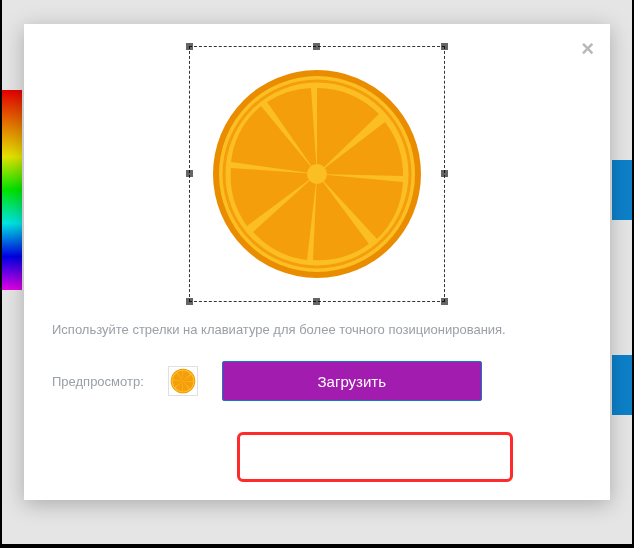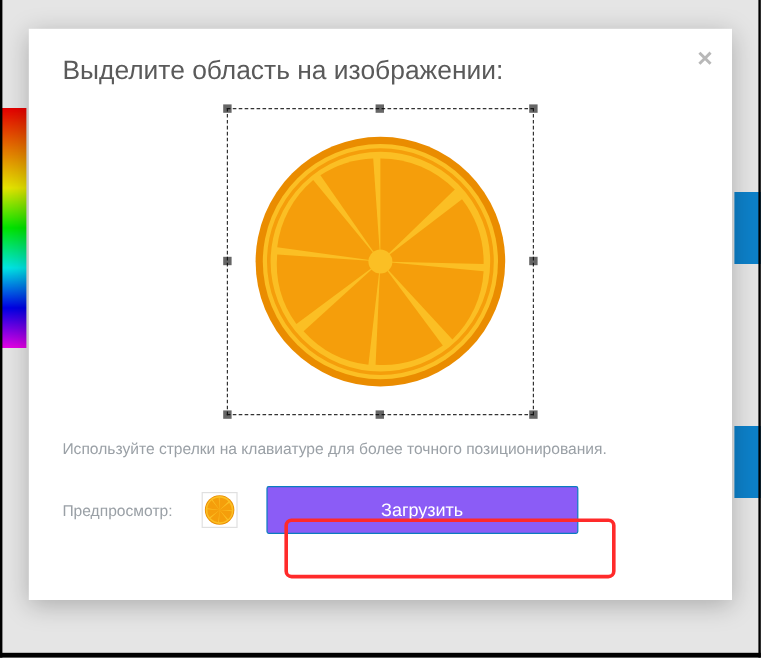--- a/index.html
+++ b/index.html
@@ -108,21 +108,21 @@
   border: 1px solid #e0e0e0;
   display: flex;
   align-items: center;
   justify-content: center;
   background: #fff;
 }
 .preview-thumb svg { width: 26px; height: 26px; }
 .upload-btn {
   flex: 0 0 260px;
   height: 40px;
-  background: #8b5cf6;
+  background: #a21caf;
   color: #fff;
   border: 1px solid #0a7cbf;
   border-radius: 2px;
   font-size: 15px;
   cursor: pointer;
 }
 .highlight-ring {
   position: absolute;
   border: 3px solid #ff2a2a;
   border-radius: 6px;
@@ -145,21 +145,20 @@
   <div class="bg-left-rainbow"></div>
   <div class="bg-right-blue1"></div>
   <div class="bg-right-blue2"></div>
 </div>
 
 <div class="overlay"></div>
 
 <div class="modal">
   <button class="close-btn">×</button>
 
-  <div class="modal-title">Выделите область на изображении:</div>
 
   <div class="crop-area">
     <svg class="orange-svg" viewBox="0 0 220 220">
       <circle cx="110" cy="110" r="104" fill="#ea8c00"></circle>
       <circle cx="110" cy="110" r="98" fill="#fbbf24"></circle>
       <circle cx="110" cy="110" r="93" fill="none" stroke="#f59e0b" stroke-width="3"></circle>
       <g fill="#f59e0b">
         <path d="M110 110 L110 24 A86 86 0 0 1 172 50 Z"></path>
         <path d="M110 110 L178 58 A86 86 0 0 1 196 112 Z"></path>
         <path d="M110 110 L196 118 A86 86 0 0 1 170 175 Z"></path>

